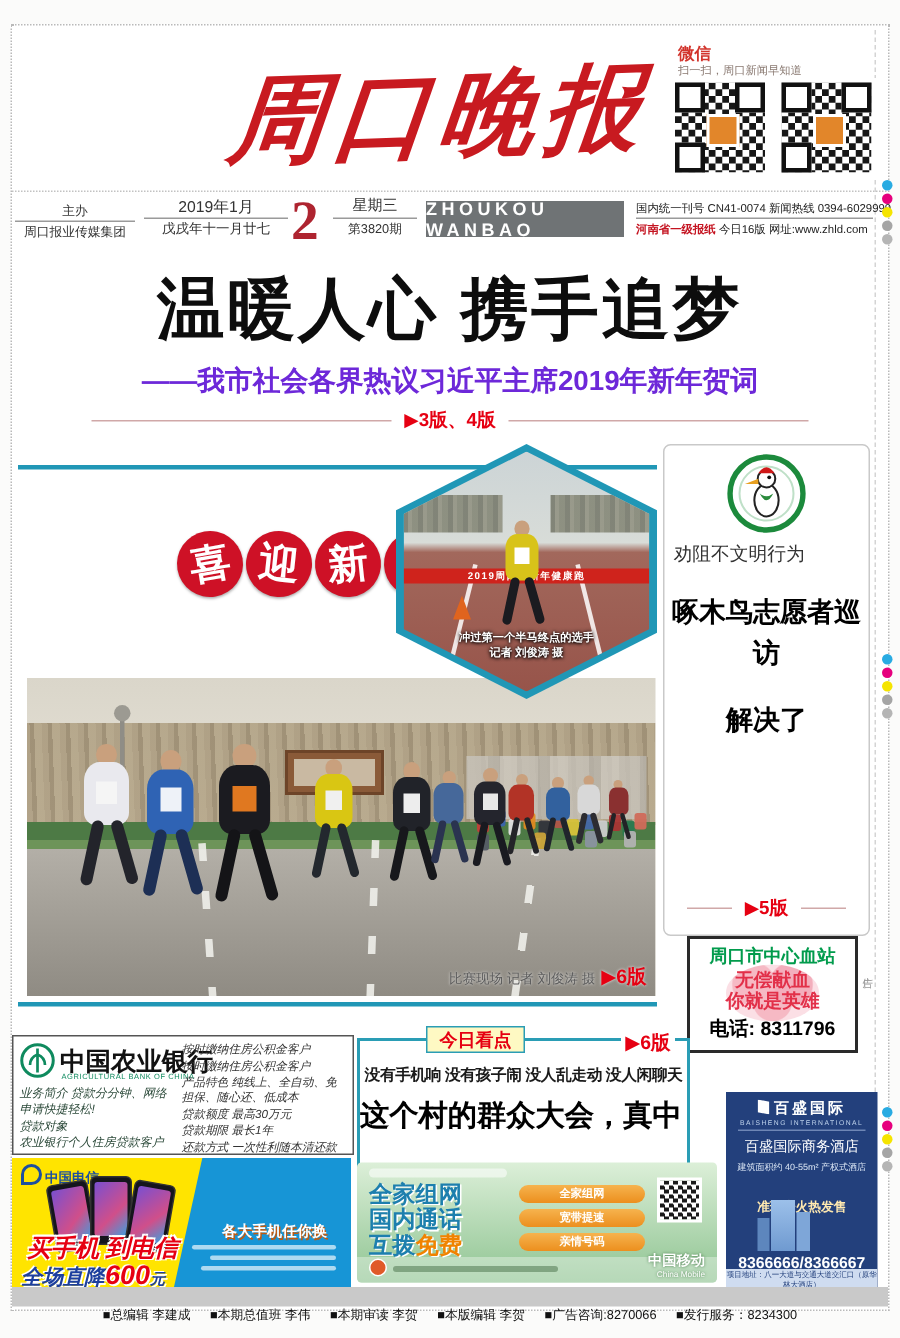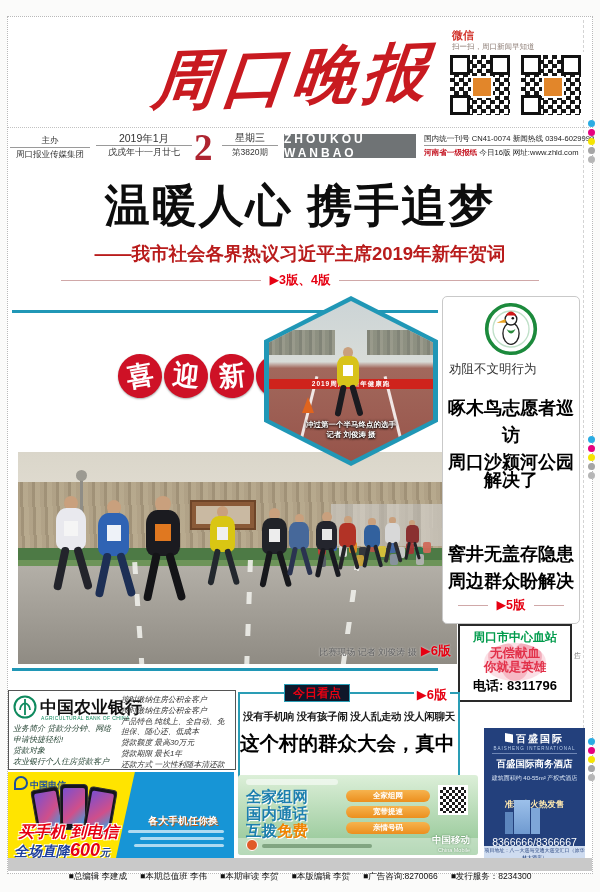--- a/index.html
+++ b/index.html
@@ -36,21 +36,21 @@
   #weekblk .l2{font-size:8.5px;}
   #brandbox{left:284px;top:134px;width:132px;height:24px;background:#6f7375;color:#fff;
     display:flex;align-items:center;justify-content:center;font-size:12px;letter-spacing:3px;font-weight:bold;}
   #ibright{left:424px;top:132px;width:158px;text-align:left;font-size:7.6px;line-height:13px;color:#222;}
   #ibright .l1{border-bottom:1px solid #9a9a9a;white-space:nowrap;}
   #ibright .l2{white-space:nowrap;}
   #ibright .red{color:#c41320;font-weight:bold;}
 
   
   #lead-headline{left:0;top:176px;width:600px;text-align:center;font-size:45px;font-weight:900;color:#0d0d0d;letter-spacing:2px;}
-  #lead-subhead{left:0;top:241px;width:600px;text-align:center;font-size:18.5px;font-weight:bold;color:#b91c1c;}
+  #lead-subhead{left:0;top:241px;width:600px;text-align:center;font-size:18.5px;font-weight:bold;color:#6d28d9;}
   .pageref-row{display:flex;align-items:center;justify-content:center;gap:8px;}
   .pageref-row .ln{height:1px;background:#d0a8a8;flex:0 0 200px;}
   #lead-ref{left:0;top:272px;width:600px;}
   .refred{color:#e60012;font-weight:bold;font-size:12.5px;white-space:nowrap;}
 
   
   #feat-topline{left:12px;top:310px;width:426px;height:3px;background:#2097b6;}
   #feat-botline{left:12px;top:668px;width:426px;height:3px;background:#2097b6;}
   #feat-title{left:18px;top:317px;font-size:33px;font-weight:900;letter-spacing:4px;color:#000;
     text-shadow:-1px -1px 0 #fff,1px -1px 0 #fff,-1px 1px 0 #fff,1px 1px 0 #fff,2px 2px 3px #aaa;}
@@ -77,21 +77,21 @@
   
   .runner{position:absolute;width:calc(var(--h)*0.36);height:var(--h);}
   .runner .hd{position:absolute;left:30%;top:0;width:40%;height:15%;border-radius:50%;background:#c9a07d;}
   .runner .bd{position:absolute;left:6%;top:13%;width:88%;height:44%;border-radius:35% 35% 25% 25% / 30% 30% 20% 20%;background:var(--c);}
   .runner .lg1,.runner .lg2{position:absolute;top:54%;width:22%;height:46%;border-radius:5px;background:var(--lg);transform-origin:top center;}
   .runner .lg1{left:24%;transform:rotate(12deg);}
   .runner .lg2{left:56%;transform:rotate(-16deg);}
   .runner .bib{position:absolute;left:30%;top:26%;width:40%;height:16%;background:var(--bib);}
 
   
-  #photo{left:18px;top:452px;width:419px;height:212px;overflow:hidden;background:linear-gradient(#dad6ca,#e7e2d7 45%);padding-left:20px;}
+  #photo{left:18px;top:452px;width:419px;height:212px;overflow:hidden;background:linear-gradient(#dad6ca,#e7e2d7 45%);}
   #ph-trees{position:absolute;left:0;top:30px;width:100%;height:68px;background:
     repeating-linear-gradient(88deg,#a08e6e 0 4px,#8b795a 4px 7px,#a99877 7px 12px);opacity:.75;}
   #ph-bldg{position:absolute;right:6px;top:52px;width:120px;height:42px;background:
     repeating-linear-gradient(90deg,#c7c3bb 0 14px,#b9b5ad 14px 22px,#cfcbc3 22px 34px);opacity:.8;}
   #ph-tower{position:absolute;left:62px;top:26px;width:3px;height:70px;background:#8f8d86;}
   #ph-tower:before{content:"";position:absolute;left:-4px;top:-8px;width:11px;height:11px;border-radius:50%;background:#9c9a92;}
   #ph-hedge{position:absolute;left:0;top:96px;width:100%;height:12px;background:#4d7a45;}
   #ph-hedge2{position:absolute;left:0;top:108px;width:100%;height:6px;background:#6d9459;}
   #ph-sign{position:absolute;left:172px;top:48px;width:62px;height:26px;background:#8a5a38;border:2px solid #6d4428;}
   #ph-sign i{position:absolute;left:4px;top:4px;right:4px;bottom:4px;background:#c9b9a2;}
@@ -118,21 +118,21 @@
   #blood{left:458px;top:624px;width:110px;height:74px;border:2px solid #2a2a2a;background:#fff;text-align:center;}
   #blood .t{margin-top:3px;font-size:12px;font-weight:900;color:#019b4c;}
   #blood .flower{position:absolute;left:24px;top:17px;width:62px;height:38px;border-radius:50%;
     background:radial-gradient(circle at 30% 35%,#f6b9c4 0 28%,transparent 30%),radial-gradient(circle at 70% 35%,#f3aebc 0 28%,transparent 30%),radial-gradient(circle at 50% 65%,#f6b9c4 0 32%,transparent 34%),#fbdfe5;}
   #blood .s{position:relative;font-size:12.5px;font-weight:900;color:#e23049;line-height:14px;}
   #blood .ph{position:relative;font-size:13px;font-weight:900;color:#000;margin-top:3px;}
   #ad-mark-blood{left:572px;top:646px;writing-mode:vertical-rl;font-size:7px;color:#999;}
 
   
   #focus{left:238px;top:692px;width:218px;height:84px;border:2px solid #2a9db5;background:#fff;}
-  #focus .tag{position:absolute;left:44px;top:-10px;background:#0f172a;border:1.5px solid #2a9db5;padding:0 8px;
+  #focus .tag{position:absolute;left:44px;top:-10px;background:#fef9c3;border:1.5px solid #2a9db5;padding:0 8px;
     color:#e60012;font-weight:900;font-size:12px;line-height:16px;}
   #focus .ref{position:absolute;right:8px;top:-8px;background:#fff;padding:0 3px;color:#e60012;font-weight:900;font-size:13px;}
   #focus .kick{position:absolute;left:0;top:16px;width:100%;text-align:center;font-size:10.5px;font-weight:bold;color:#1a1a1a;letter-spacing:-0.3px;}
   #focus .hl{position:absolute;left:0;top:36px;width:100%;font-size:19.5px;font-weight:900;color:#000;}
 
   
   #bank{left:8px;top:690px;width:226px;height:78px;border:1px solid #555;background:#fff;overflow:hidden;}
   #bank .hdr{position:absolute;left:4px;top:4px;display:flex;align-items:center;gap:3px;}
   #bank .nm{font-family:"Liberation Serif",serif;font-size:17px;font-weight:900;color:#111;white-space:nowrap;}
   #bank .en{position:absolute;left:32px;top:24px;font-size:5px;color:#0f8a5e;letter-spacing:.4px;}
@@ -171,27 +171,27 @@
   #mob-logo{position:absolute;right:8px;bottom:2px;text-align:right;color:#fff;text-shadow:0 0 2px #467a4a;}
   #mob-logo .cn{font-size:9.5px;font-weight:900;text-align:center;} #mob-logo .en{font-size:5.5px;}
   #mob-dot{position:absolute;left:8px;bottom:4px;width:10px;height:10px;border-radius:50%;background:#e05a28;border:1.5px solid #fff;}
   #mob-strip{position:absolute;left:24px;bottom:7px;width:110px;height:4px;background:rgba(70,110,70,.5);border-radius:2px;}
 
   
   #hotel{left:484px;top:728px;width:101px;height:132px;background:#23407c;color:#fff;text-align:center;overflow:hidden;}
   #hotel .logo{margin-top:4px;font-size:10px;font-weight:900;letter-spacing:2px;}
   #hotel .logo:before{content:"";display:inline-block;width:8px;height:10px;background:#fff;margin-right:3px;vertical-align:-1px;clip-path:polygon(0 0,100% 15%,100% 100%,0 85%);}
   #hotel .lsub{font-size:4.5px;color:#bcd0ea;letter-spacing:1px;border-bottom:1px solid #6e86b5;padding-bottom:2px;margin:0 8px;}
-  #hotel .t{margin-top:4px;font-size:9.5px;font-weight:700;}
+  #hotel .t{margin-top:4px;font-size:9.5px;font-weight:400;}
   #hotel .d1{margin-top:3px;font-size:6px;color:#dbe6f5;}
   #hotel .d2{margin-top:16px;font-size:8.5px;font-weight:900;color:#ffe9b0;}
   #hotel .bldg{position:absolute;left:30px;top:72px;width:16px;height:34px;background:linear-gradient(#9cc0ea,#6f9ad0);}
   #hotel .bldg:before{content:"";position:absolute;left:-9px;top:12px;width:8px;height:22px;background:#5d86bd;}
   #hotel .bldg:after{content:"";position:absolute;right:-10px;top:8px;width:9px;height:26px;background:#7ea6d8;}
-  #hotel .ph{position:absolute;left:0;top:108px;width:100%;font-size:10.5px;font-weight:400;color:#fff;}
+  #hotel .ph{position:absolute;left:0;top:108px;width:100%;font-size:10.5px;font-weight:700;color:#fff;}
   #hotel .addr{position:absolute;left:0;bottom:0;width:100%;height:13px;background:#cfdcf0;color:#23407c;font-size:5px;line-height:6.5px;padding-top:1px;}
 
   
   .regs{left:588px;width:8px;} .regs i{display:block;width:7px;height:7px;border-radius:50%;margin-bottom:2px;}
   .regs i:nth-child(1){background:#29abe2;} .regs i:nth-child(2){background:#e6007e;}
   .regs i:nth-child(3){background:#f5e400;} .regs i:nth-child(4){background:#a5a5a5;} .regs i:nth-child(5){background:#b5b5b5;}
   #regs1{top:120px;} #regs2{top:436px;} #regs3{top:738px;}
 
   
   #footer{left:8px;top:858px;width:584px;height:13px;background:#c9c9c9;display:flex;align-items:center;justify-content:center;gap:13px;}
@@ -396,28 +396,23 @@
       <path d="M24 15 Q30 6 36 15 Z" fill="#d01818"></path>
       <circle cx="32" cy="18" r="1.4" fill="#111"></circle>
       <polygon points="24,19 14,23 24,23" fill="#e8a020"></polygon>
       <path d="M25 30 Q30 40 35 30 Q30 34 25 30" fill="#2a8a3c"></path>
     </svg>
     <div id="rc-intro">
       <div>劝阻不文明行为</div>
     </div>
     <div class="rc-h" id="rc-h1">
       <div>啄木鸟志愿者巡访</div>
-      <div>周口沙颍河公园</div>
     </div>
     <div class="rc-h" id="rc-h2">
       <span class="b">解决了</span>
-    </div>
-    <div class="rc-h" id="rc-h3">
-      <div>窨井无盖存隐患</div>
-      <div>周边群众盼解决</div>
     </div>
     <div class="pageref-row" id="rc-ref">
       <i class="ln"></i>
         <span class="refred">▶5版</span>
         <i class="ln"></i>
     </div>
   </div>
 
   <div class="abs" id="blood">
     <div class="flower"></div>

